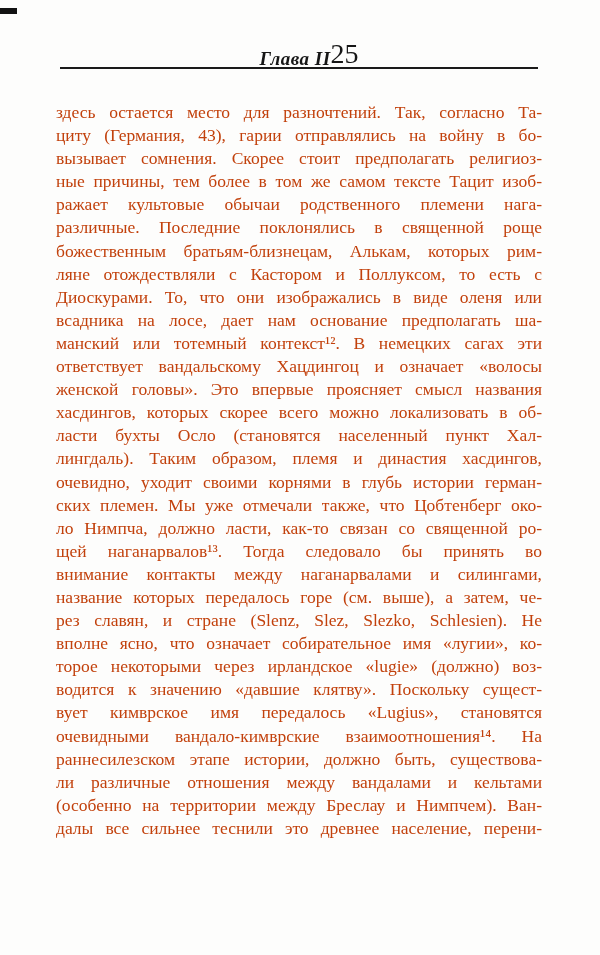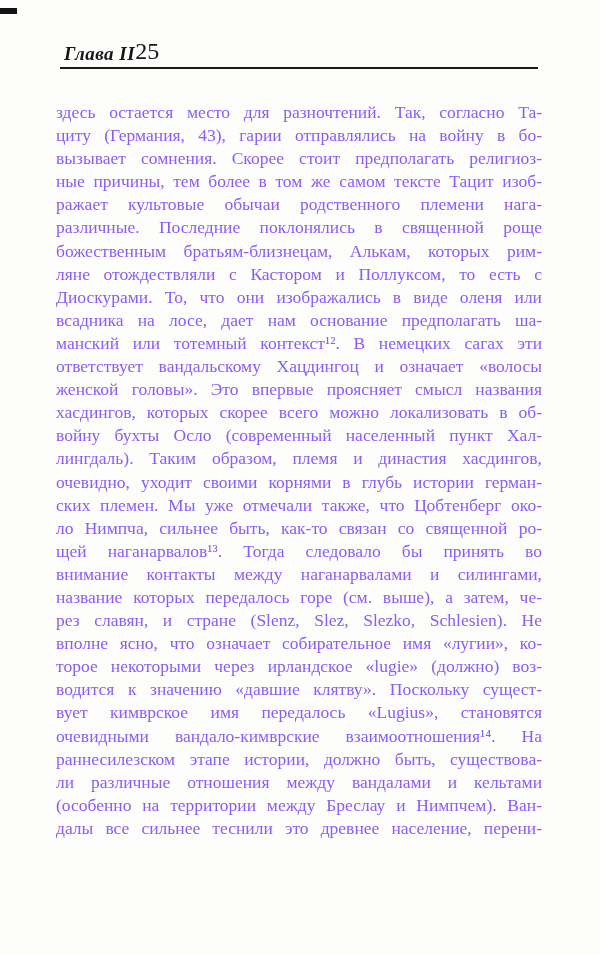--- a/index.html
+++ b/index.html
@@ -14,46 +14,46 @@
   .scan-artifact {
     position: absolute;
     left: 0; top: 8px;
     width: 17px; height: 6px;
     background: #121212;
   }
   .header {
     position: absolute;
     left: 58px; right: 44px; top: 38px;
     display: flex;
-    justify-content: flex-start;
+    justify-content: center;
     align-items: flex-end;
     color: #161616;
   }
   .chapter {
     font-style: italic;
     font-weight: bold;
     font-size: 19px;
     letter-spacing: 0.5px;
     padding-left: 6px;
   }
   .pagenum {
-    font-size: 24px;
+    font-size: 28px;
     padding-right: 2px;
   }
   .header-rule {
     position: absolute;
     left: 60px; top: 67px;
     width: 478px; height: 2px;
     background: #1a1a1a;
   }
   .textblock {
     position: absolute;
     left: 56px; top: 101px;
     width: 486px;
-    color: #8b5cf6;
+    color: #c2410c;
     font-size: 17.5px;
     line-height: 23.1px;
   }
   .line {
     text-align: justify;
     text-align-last: justify;
     height: 23.1px;
     overflow: hidden;
   }
 </style>
@@ -79,25 +79,25 @@
     <div class="line">ражает культовые обычаи родственного племени нага-</div>
     <div class="line">различные. Последние поклонялись в священной роще</div>
     <div class="line">божественным братьям-близнецам, Алькам, которых рим-</div>
     <div class="line">ляне отождествляли с Кастором и Поллуксом, то есть с</div>
     <div class="line">Диоскурами. То, что они изображались в виде оленя или</div>
     <div class="line">всадника на лосе, дает нам основание предполагать ша-</div>
     <div class="line">манский или тотемный контекст¹². В немецких сагах эти</div>
     <div class="line">ответствует вандальскому Хацдингоц и означает «волосы</div>
     <div class="line">женской головы». Это впервые проясняет смысл названия</div>
     <div class="line">хасдингов, которых скорее всего можно локализовать в об-</div>
-    <div class="line">войну бухты Осло (современный населенный пункт Хал-</div>
+    <div class="line">ласти бухты Осло (становятся населенный пункт Хал-</div>
     <div class="line">лингдаль). Таким образом, племя и династия хасдингов,</div>
     <div class="line">очевидно, уходит своими корнями в глубь истории герман-</div>
     <div class="line">ских племен. Мы уже отмечали также, что Цобтенберг око-</div>
-    <div class="line">ло Нимпча, сильнее быть, как-то связан со священной ро-</div>
+    <div class="line">ло Нимпча, должно ласти, как-то связан со священной ро-</div>
     <div class="line">щей наганарвалов¹³. Тогда следовало бы принять во</div>
     <div class="line">внимание контакты между наганарвалами и силингами,</div>
     <div class="line">название которых передалось горе (см. выше), а затем, че-</div>
     <div class="line">рез славян, и стране (Slenz, Slez, Slezko, Schlesien). Не</div>
     <div class="line">вполне ясно, что означает собирательное имя «лугии», ко-</div>
     <div class="line">торое некоторыми через ирландское «lugie» (должно) воз-</div>
     <div class="line">водится к значению «давшие клятву». Поскольку сущест-</div>
     <div class="line">вует кимврское имя передалось «Lugius», становятся</div>
     <div class="line">очевидными вандало-кимврские взаимоотношения¹⁴. На</div>
     <div class="line">раннесилезском этапе истории, должно быть, существова-</div>

